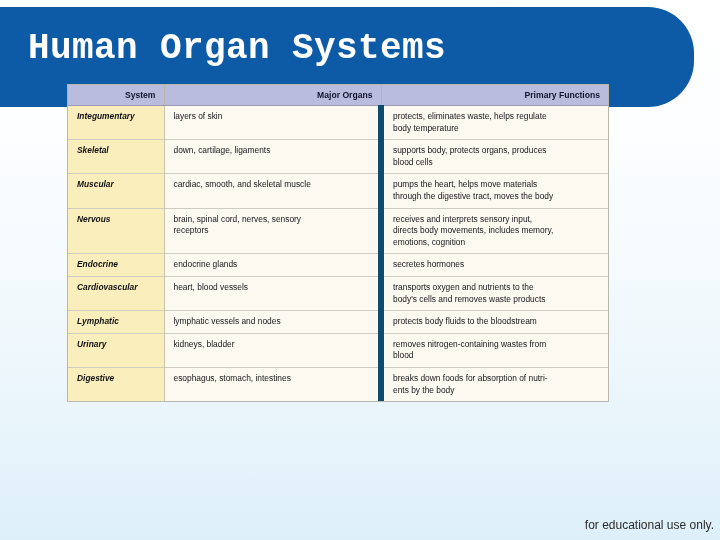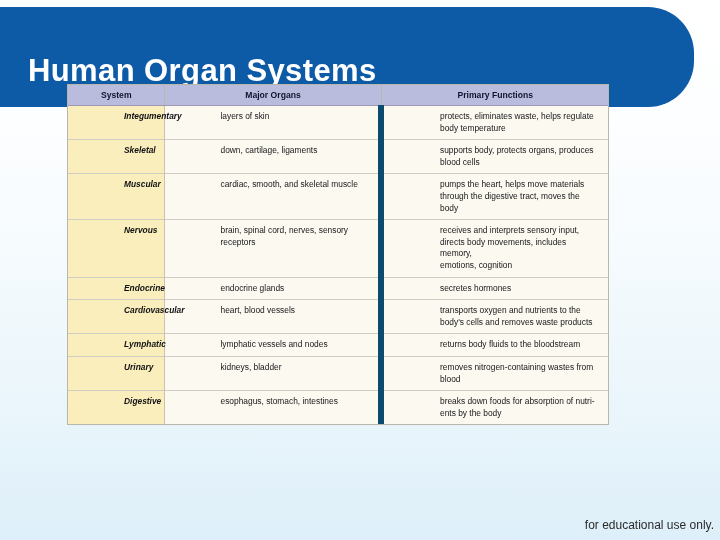--- a/index.html
+++ b/index.html
@@ -22,24 +22,24 @@
     top: 7px;
     width: 694px;
     height: 100px;
     background: #0d5aa7;
     border-top-right-radius: 46px;
     border-bottom-right-radius: 46px;
   }
   #title-banner-text {
     position: absolute;
     left: 28px;
-    top: 48px;
+    top: 24px;
     color: #ffffff;
-    font-family: Liberation Sans, sans-serif;
-    font-size: 31px;
+    font-family: Liberation Mono, monospace;
+    font-size: 36px;
     font-weight: bold;
     letter-spacing: 0.4px;
     white-space: nowrap;
     line-height: 1;
   }
 
   
   #organ-systems-table {
     position: absolute;
     left: 68px;
@@ -53,21 +53,21 @@
   }
   #organ-systems-table col.c-system   { width: 96px; }
   #organ-systems-table col.c-organs   { width: 217px; }
   #organ-systems-table col.c-funcs    { width: 227px; }
 
   #organ-systems-table thead th {
     background: #b9bcdc;
     color: #13132e;
     font-weight: bold;
     font-size: 8.6px;
-    text-align: center;
+    text-align: right;
     padding: 5px 8px 5px 9px;
     border-right: 1px solid #b9b6ac;
     border-bottom: 1px solid #9b99b6;
     vertical-align: middle;
     white-space: nowrap;
   }
   #organ-systems-table thead th:last-child { border-right: none; }
 
   #organ-systems-table tbody td {
     border-top: 1px solid #cfccc2;
@@ -81,21 +81,21 @@
   #organ-systems-table tbody td:last-child { border-right: none; }
 
   #organ-systems-table tbody td.system-cell {
     background: #faeebc;
     font-weight: bold;
     font-style: italic;
     color: #121214;
     border-right: 1px solid #c9c4ac;
   }
 
-  .cell-line { display: block; margin-left: 47px; }
+  .cell-line { display: block; }
 
   
   #footer-note {
     position: absolute;
     right: 6px;
     bottom: 8px;
     font-size: 12px;
     color: #2b2b2b;
     font-family: "Liberation Sans", sans-serif;
     white-space: nowrap;
@@ -197,21 +197,21 @@
         </td>
       </tr>
       <tr>
         <td class="system-cell">
           <span class="cell-line">Lymphatic</span>
         </td>
         <td>
           <span class="cell-line">lymphatic vessels and nodes</span>
         </td>
         <td>
-          <span class="cell-line">returns body fluids to the bloodstream</span>
+          <span class="cell-line">protects body fluids to the bloodstream</span>
         </td>
       </tr>
       <tr>
         <td class="system-cell">
           <span class="cell-line">Urinary</span>
         </td>
         <td>
           <span class="cell-line">kidneys, bladder</span>
         </td>
         <td>

